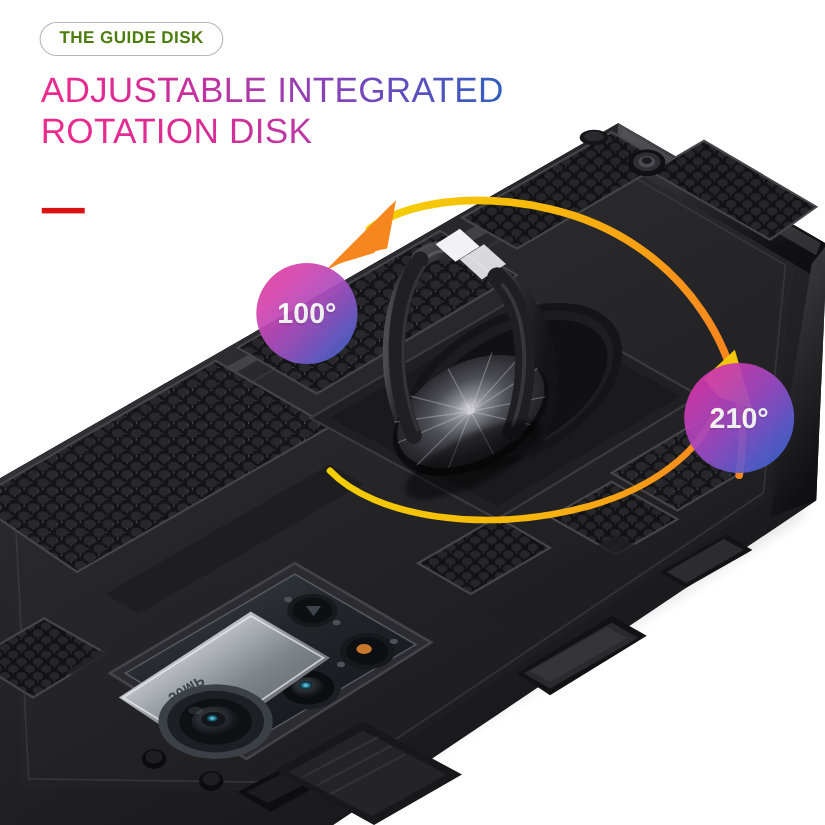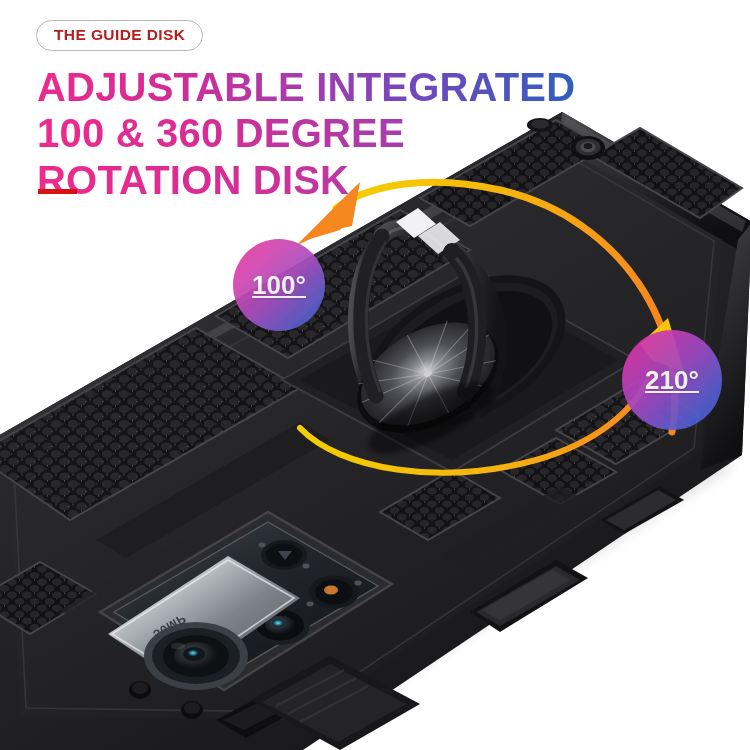--- a/index.html
+++ b/index.html
@@ -19,30 +19,30 @@
   .textblock{position:absolute;left:0;top:0;width:470px;z-index:40;}
 
   .badge{
     position:absolute;left:36px;top:20px;
     border:1.6px solid #b9b9b9;
     border-radius:20px;
     padding:6px 17px 7px 17px;
     font-size:15.5px;
     font-weight:bold;
     letter-spacing:.4px;
-    color:#b91c1c;
+    color:#4d7c0f;
     background:transparent;
     white-space:nowrap;
     line-height:1;
   }
 
   .headline{
     position:absolute;left:37px;top:64px;
-    font-size:40px;
-    font-weight:bold;
+    font-size:32px;
+    font-weight:normal;
     line-height:1.16;
     letter-spacing:.2px;
     white-space:nowrap;
   }
   .hl{
     display:block;
     -webkit-background-clip:text;
     background-clip:text;
     color:transparent;
     -webkit-text-fill-color:transparent;
@@ -69,21 +69,21 @@
   .deg100{
     left:233px;top:239px;width:92px;height:92px;
     font-size:26px;
     background:linear-gradient(135deg,#e93b9e 0%,#d345ae 26%,#a84fc0 52%,#6a5cc9 76%,#2f62c4 100%);
   }
   .deg360{
     left:622px;top:330px;width:100px;height:100px;
     font-size:26px;
     background:linear-gradient(135deg,#e02fa0 0%,#c93bb1 22%,#9a4ac4 50%,#5a5cce 76%,#2a63c7 100%);
   }
-  .deg span{text-shadow:0 1px 2px rgba(0,0,0,.12);text-decoration:underline;}
+  .deg span{text-shadow:0 1px 2px rgba(0,0,0,.12);}
 
   
   .arcs{position:absolute;left:0;top:0;width:750px;height:750px;z-index:42;pointer-events:none;}
 </style>
 </head>
 <body>
 
 <div class="stage">
 
   <svg class="product" viewBox="0 0 750 750" xmlns="http://www.w3.org/2000/svg">
@@ -359,21 +359,20 @@
       <polygon points="668,318 684,372 652,360 640,344" fill="#f2c70a"></polygon>
     </g>
   </svg>
 
   <div class="textblock">
 
     <div class="badge">THE GUIDE DISK</div>
 
     <div class="headline">
       <span class="hl hl1">ADJUSTABLE INTEGRATED</span>
-      <span class="hl hl2">100 &amp; 360 DEGREE</span>
       <span class="hl hl3">ROTATION DISK</span>
     </div>
 
     <div class="divider"></div>
   </div>
 
   <div class="deg deg100">
     <span>100°</span>
   </div>
 

